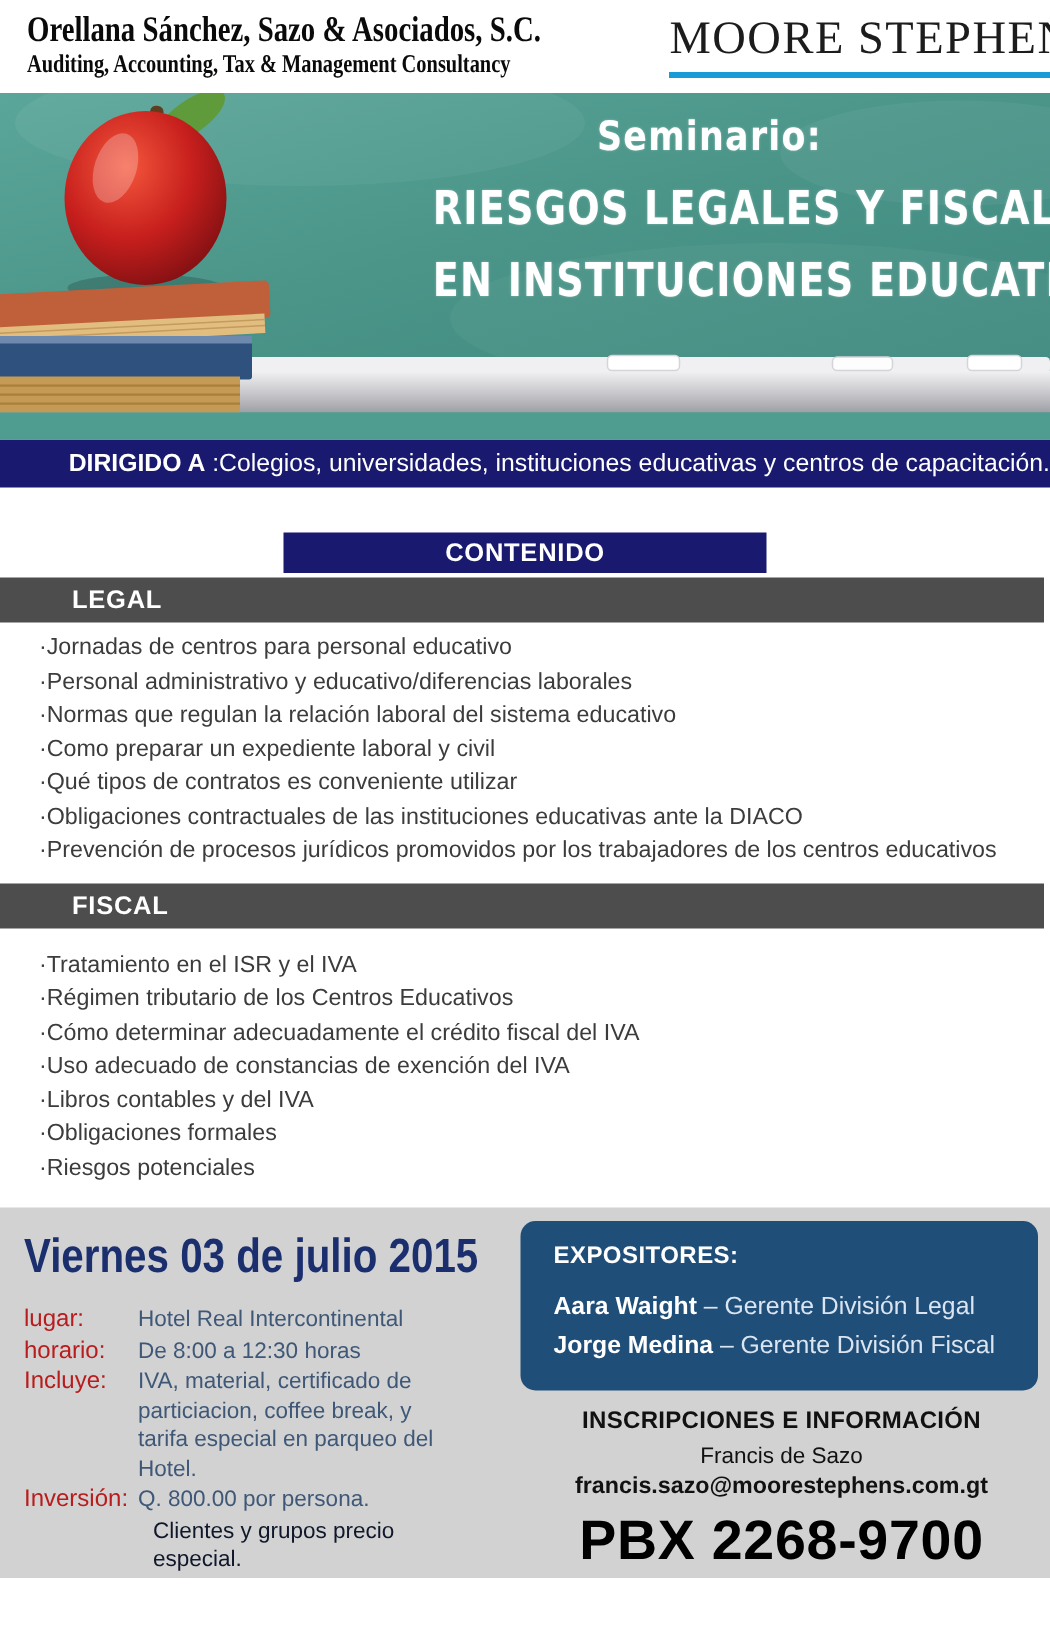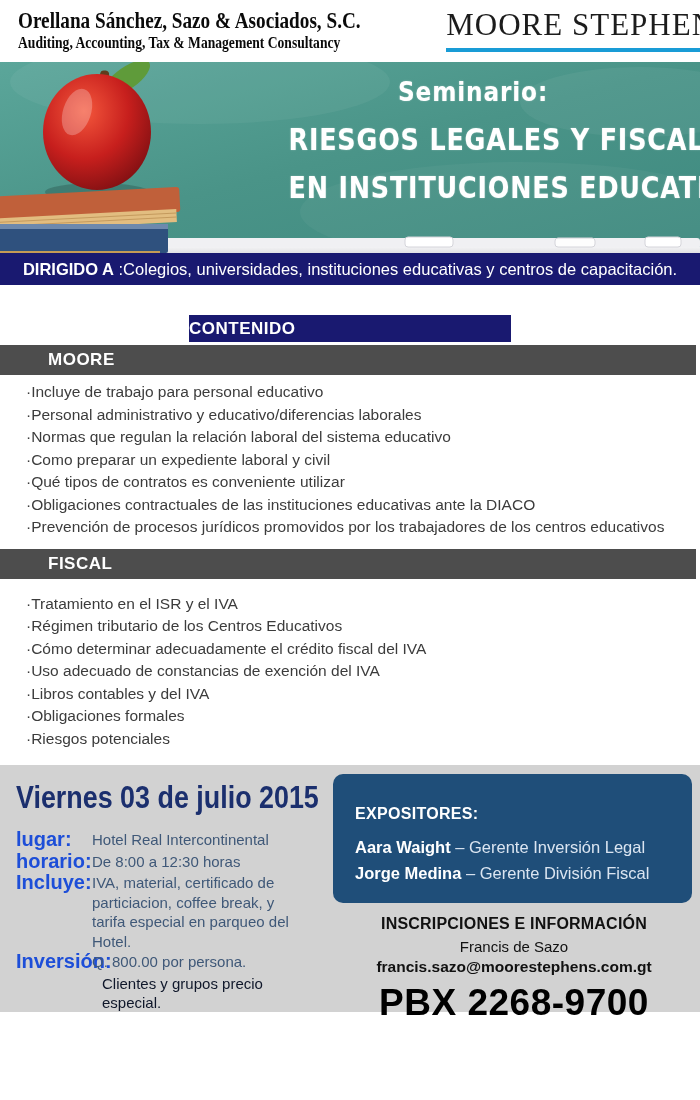--- a/index.html
+++ b/index.html
@@ -12,55 +12,55 @@
     padding:7px 10px 0 18px;box-sizing:border-box;background:#fff;}
   .firm .line1{font-family:"Liberation Serif",serif;font-weight:700;font-size:24px;color:#0a0a0a;
     transform:scaleX(0.80);transform-origin:left top;white-space:nowrap;line-height:26px;}
   .firm .line2{font-family:"Liberation Serif",serif;font-weight:700;font-size:17px;color:#0a0a0a;
     transform:scaleX(0.80);transform-origin:left top;white-space:nowrap;line-height:19px;}
   .brand{margin-right:4px;text-align:left;}
   .brand .name{font-family:"Liberation Serif",serif;font-size:31px;color:#1c1c1c;
     letter-spacing:1px;white-space:nowrap;line-height:36px;}
   .brand .rule{height:4px;background:#199cd6;margin-top:5px;}
   
-  .banner{height:191px;position:relative;overflow:hidden;background:#4f9c90;}
+  .banner{height:231px;position:relative;overflow:hidden;background:#4f9c90;}
   .banner svg{position:absolute;left:0;top:0;}
   .chalk-text{position:absolute;left:248px;right:2px;top:14px;text-align:center;color:#ffffff;
     font-family:"DejaVu Sans", sans-serif;text-shadow:0 0 2px rgba(255,255,255,0.35);}
   .chalk-kicker{font-size:27px;font-weight:700;transform:scaleX(0.86);transform-origin:center;
     margin-bottom:12px;letter-spacing:1px;}
   .chalk-line{font-size:31px;font-weight:700;transform:scaleX(0.82);transform-origin:center;
     white-space:nowrap;letter-spacing:1px;line-height:40px;margin-top:8px;}
   
   .audience{height:32px;background:#191970;color:#ffffff;display:flex;align-items:center;
-    justify-content:center;font-size:16.5px;white-space:pre;}
+    justify-content:flex-end;font-size:16.5px;white-space:pre;}
   .audience b{font-weight:700;}
   
   .contenido{width:322px;height:27px;background:#191970;margin:30px auto 0 auto;
-    color:#fff;font-weight:700;font-size:17px;line-height:27px;letter-spacing:0.5px;}
+    color:#fff;font-weight:700;font-size:17px;text-align:center;line-height:27px;letter-spacing:0.5px;}
   .section-bar{height:30px;background:#4d4d4d;margin-top:3px;margin-right:4px;
     color:#fff;font-weight:700;font-size:17px;line-height:30px;padding-left:48px;letter-spacing:0.5px;}
   .section-bar.second{margin-top:8px;}
   ul.content-list{list-style:none;margin:6px 0 10px 0;padding:0 0 0 26px;max-width:652px;
     font-size:15.5px;line-height:22.5px;color:#3c3c3c;}
   ul.content-list.fiscal{margin-top:14px;}
   
   .bottom{margin-top:15px;height:247px;background:#d2d2d2;display:flex;box-sizing:border-box;
-    padding:8px 5px 0 16px;}
+    padding:8px 5px 0 16px;gap:14px;}
   .left-col{width:308px;flex:none;}
   .date-title{color:#1b2f6e;font-weight:700;font-size:32px;transform:scaleX(0.84);
     transform-origin:left top;white-space:nowrap;margin:6px 0 14px 0;letter-spacing:0px;}
   .detail-grid{display:grid;grid-template-columns:74px 1fr;font-size:15px;color:#3f5878;
     line-height:19.5px;column-gap:2px;row-gap:1px;}
-  .detail-label{color:#1d4ed8;font-weight:700;font-size:20px;transform:scaleX(0.88);
+  .detail-label{color:#b91c1c;font-weight:400;font-size:16px;transform:scaleX(0.88);
     transform-origin:left top;white-space:nowrap;}
   .detail-value{max-width:218px;}
   .promo{grid-column:1 / 3;color:#0f172a;font-size:15px;padding-left:86px;line-height:19px;}
   .right-col{flex:1;margin-left:9px;margin-right:0;}
-  .speakers{background:#1f4e79;border-radius:10px;padding:31px 22px 17px 22px;color:#fff;
+  .speakers{background:#1f4e79;border-radius:10px;padding:15px 22px 17px 22px;color:#fff;
     margin-top:1px;margin-right:3px;}
   .speakers .hd{font-weight:700;font-size:16px;margin-bottom:11px;letter-spacing:0.3px;}
   .speaker{font-size:16.5px;line-height:26px;color:#dbe5f1;}
   .speaker b{color:#ffffff;font-weight:700;}
   .registration{text-align:center;margin-top:12px;color:#111;}
   .reg-hd{font-weight:700;font-size:16px;letter-spacing:0.2px;}
   .reg-name{font-weight:400;font-size:15px;margin-top:5px;}
   .reg-email{font-weight:700;font-size:15.5px;margin-top:3px;}
   .reg-phone{font-weight:700;font-size:37px;margin-top:6px;letter-spacing:0.5px;color:#000;}
 </style>
@@ -140,24 +140,24 @@
   </div>
 </div>
 
 <div class="audience">
   <b>DIRIGIDO A</b><span> :Colegios, universidades, instituciones educativas y centros de capacitación.</span>
 </div>
 
 <div class="contenido">CONTENIDO</div>
 
 <div class="section-bar">
-  <span>MOORE</span>
+  <span>LEGAL</span>
 </div>
 <ul class="content-list">
-  <li>·Incluye de trabajo para personal educativo</li>
+  <li>·Jornadas de centros para personal educativo</li>
   <li>·Personal administrativo y educativo/diferencias laborales</li>
   <li>·Normas que regulan la relación laboral del sistema educativo</li>
   <li>·Como preparar un expediente laboral y civil</li>
   <li>·Qué tipos de contratos es conveniente utilizar</li>
   <li>·Obligaciones contractuales de las instituciones educativas ante la DIACO</li>
   <li>·Prevención de procesos jurídicos promovidos por los trabajadores de los centros educativos</li>
 </ul>
 
 <div class="section-bar second">
   <span>FISCAL</span>
@@ -183,21 +183,21 @@
       <div><span class="detail-label">Incluye:</span></div>
       <div class="detail-value">IVA, material, certificado de particiacion, coffee break, y tarifa especial en parqueo del Hotel.</div>
       <div><span class="detail-label">Inversión:</span></div>
       <div class="detail-value">Q. 800.00 por persona.</div>
       <div class="promo">Clientes y grupos precio especial.</div>
     </div>
   </div>
   <div class="right-col">
     <div class="speakers">
       <div class="hd">EXPOSITORES:</div>
-      <div class="speaker"><b>Aara Waight</b><span> – Gerente Inversión Legal</span></div>
+      <div class="speaker"><b>Aara Waight</b><span> – Gerente División Legal</span></div>
       <div class="speaker"><b>Jorge Medina</b><span> – Gerente División Fiscal</span></div>
     </div>
     <div class="registration">
       <div class="reg-hd">INSCRIPCIONES E INFORMACIÓN</div>
       <div class="reg-name">Francis de Sazo</div>
       <div class="reg-email">francis.sazo@moorestephens.com.gt</div>
       <div class="reg-phone">PBX 2268-9700</div>
     </div>
   </div>
 </div>

